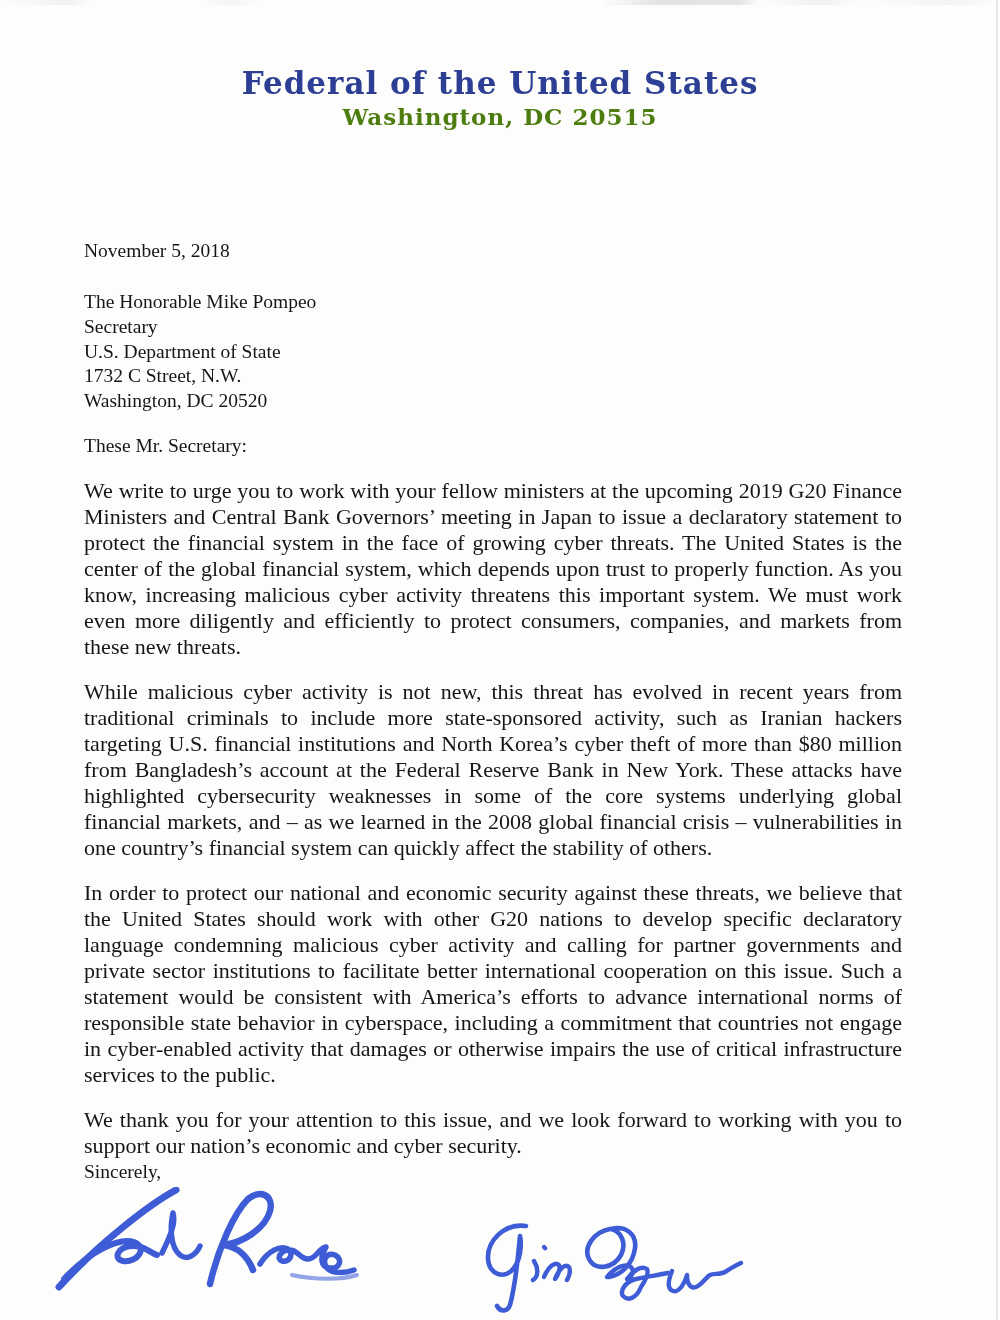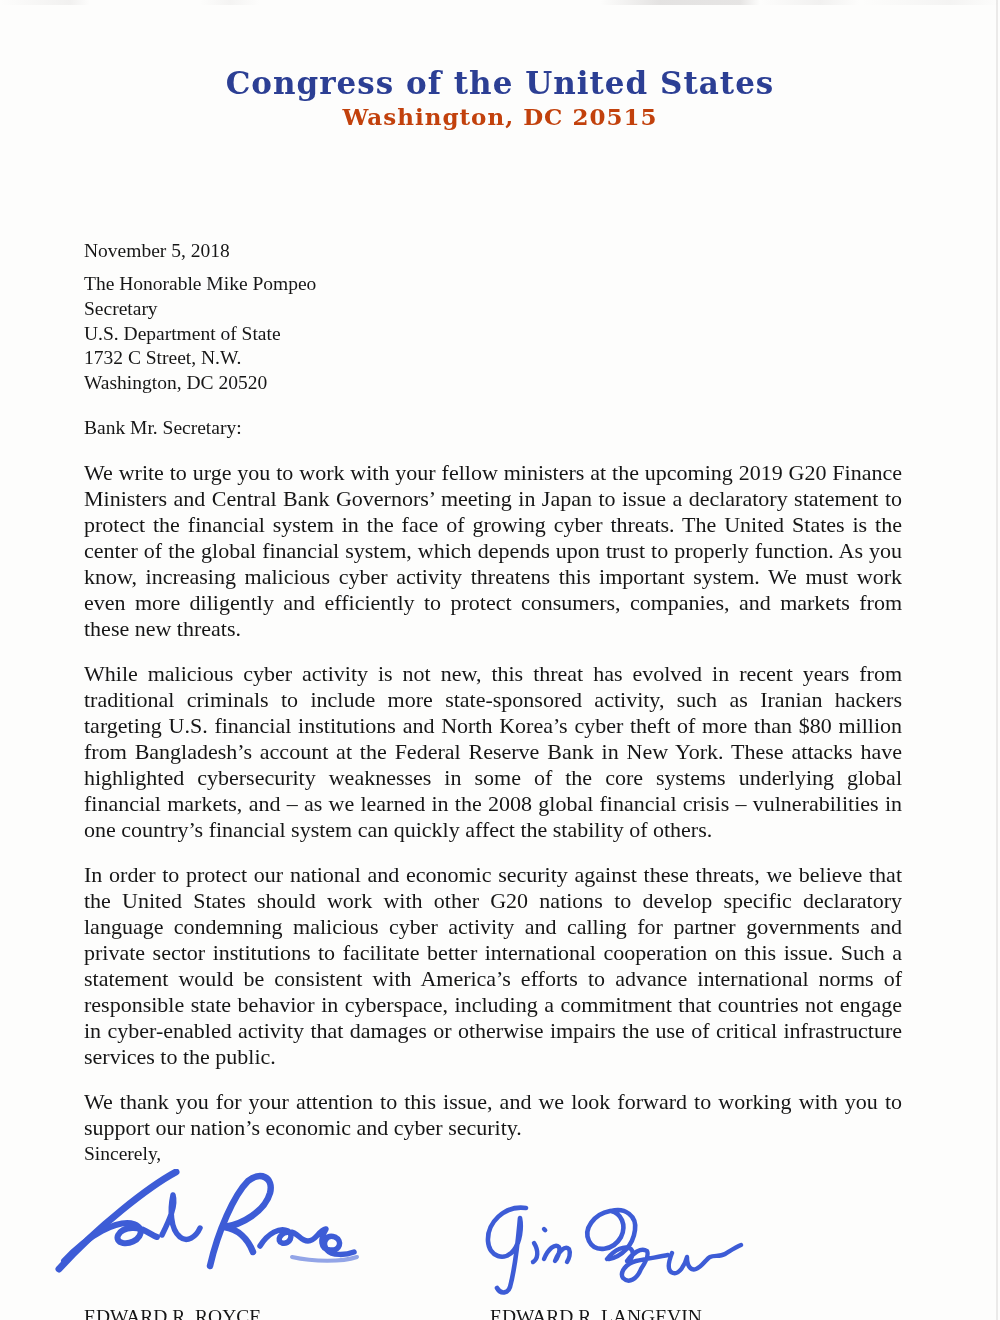--- a/index.html
+++ b/index.html
@@ -35,21 +35,21 @@
   }
   .lh-sub{
     font-family:"DejaVu Serif","Liberation Serif",serif;
     font-weight:bold;
     font-size:23px;
     line-height:29px;
     letter-spacing:1px;
   }
   .content{ padding:0 98px 0 84px; }
   .date-line{ margin-top:107px; font-size:19.5px; line-height:26px; }
-  .address-block{ margin-top:8px; font-size:19.5px; line-height:24.8px; }
+  .address-block{ margin-top:26px; font-size:19.5px; line-height:24.8px; }
   .salutation{ margin-top:19px; font-size:19.5px; line-height:26px; }
   .body-para{
     margin:19px 0 0 0;
     font-size:22px;
     line-height:26px;
     text-align:justify;
   }
   .closing{ font-size:19.5px; line-height:26px; }
   .sig-row{ position:relative; height:122px; }
   .sig-svg{ position:absolute; }
@@ -61,37 +61,37 @@
   .cc-row{ display:flex; margin-top:54px; font-size:19.5px; line-height:26px; }
   .cc-label{ width:56px; }
 </style>
 </head>
 <body>
 
 <div class="scan-top"></div>
 <div class="scan-right"></div>
 
 <div class="letterhead">
-  <div class="lh-title" style="color:#2c3f94;">Congress of the United States</div>
-  <div class="lh-sub" style="color:#c2410c;">Washington, DC 20515</div>
+  <div class="lh-title" style="color:#2c3f94;">Federal of the United States</div>
+  <div class="lh-sub" style="color:#4d7c0f;">Washington, DC 20515</div>
 </div>
 
 <div class="content">
 
   <div class="date-line">November 5, 2018</div>
 
   <div class="address-block">
     <div>The Honorable Mike Pompeo</div>
     <div>Secretary</div>
     <div>U.S. Department of State</div>
     <div>1732 C Street, N.W.</div>
     <div>Washington, DC 20520</div>
   </div>
 
-  <div class="salutation">Bank Mr. Secretary:</div>
+  <div class="salutation">These Mr. Secretary:</div>
 
   <p class="body-para">We write to urge you to work with your fellow ministers at the upcoming 2019 G20 Finance Ministers and Central Bank Governors’ meeting in Japan to issue a declaratory statement to protect the financial system in the face of growing cyber threats. The United States is the center of the global financial system, which depends upon trust to properly function. As you know, increasing malicious cyber activity threatens this important system. We must work even more diligently and efficiently to protect consumers, companies, and markets from these new threats.</p>
   <p class="body-para">While malicious cyber activity is not new, this threat has evolved in recent years from traditional criminals to include more state-sponsored activity, such as Iranian hackers targeting U.S. financial institutions and North Korea’s cyber theft of more than $80 million from Bangladesh’s account at the Federal Reserve Bank in New York. These attacks have highlighted cybersecurity weaknesses in some of the core systems underlying global financial markets, and – as we learned in the 2008 global financial crisis – vulnerabilities in one country’s financial system can quickly affect the stability of others.</p>
   <p class="body-para">In order to protect our national and economic security against these threats, we believe that the United States should work with other G20 nations to develop specific declaratory language condemning malicious cyber activity and calling for partner governments and private sector institutions to facilitate better international cooperation on this issue. Such a statement would be consistent with America’s efforts to advance international norms of responsible state behavior in cyberspace, including a commitment that countries not engage in cyber-enabled activity that damages or otherwise impairs the use of critical infrastructure services to the public.</p>
   <p class="body-para">We thank you for your attention to this issue, and we look forward to working with you to support our nation’s economic and cyber security.</p>
 
   <div class="closing">Sincerely,</div>
 
   <div class="sig-row">
 

